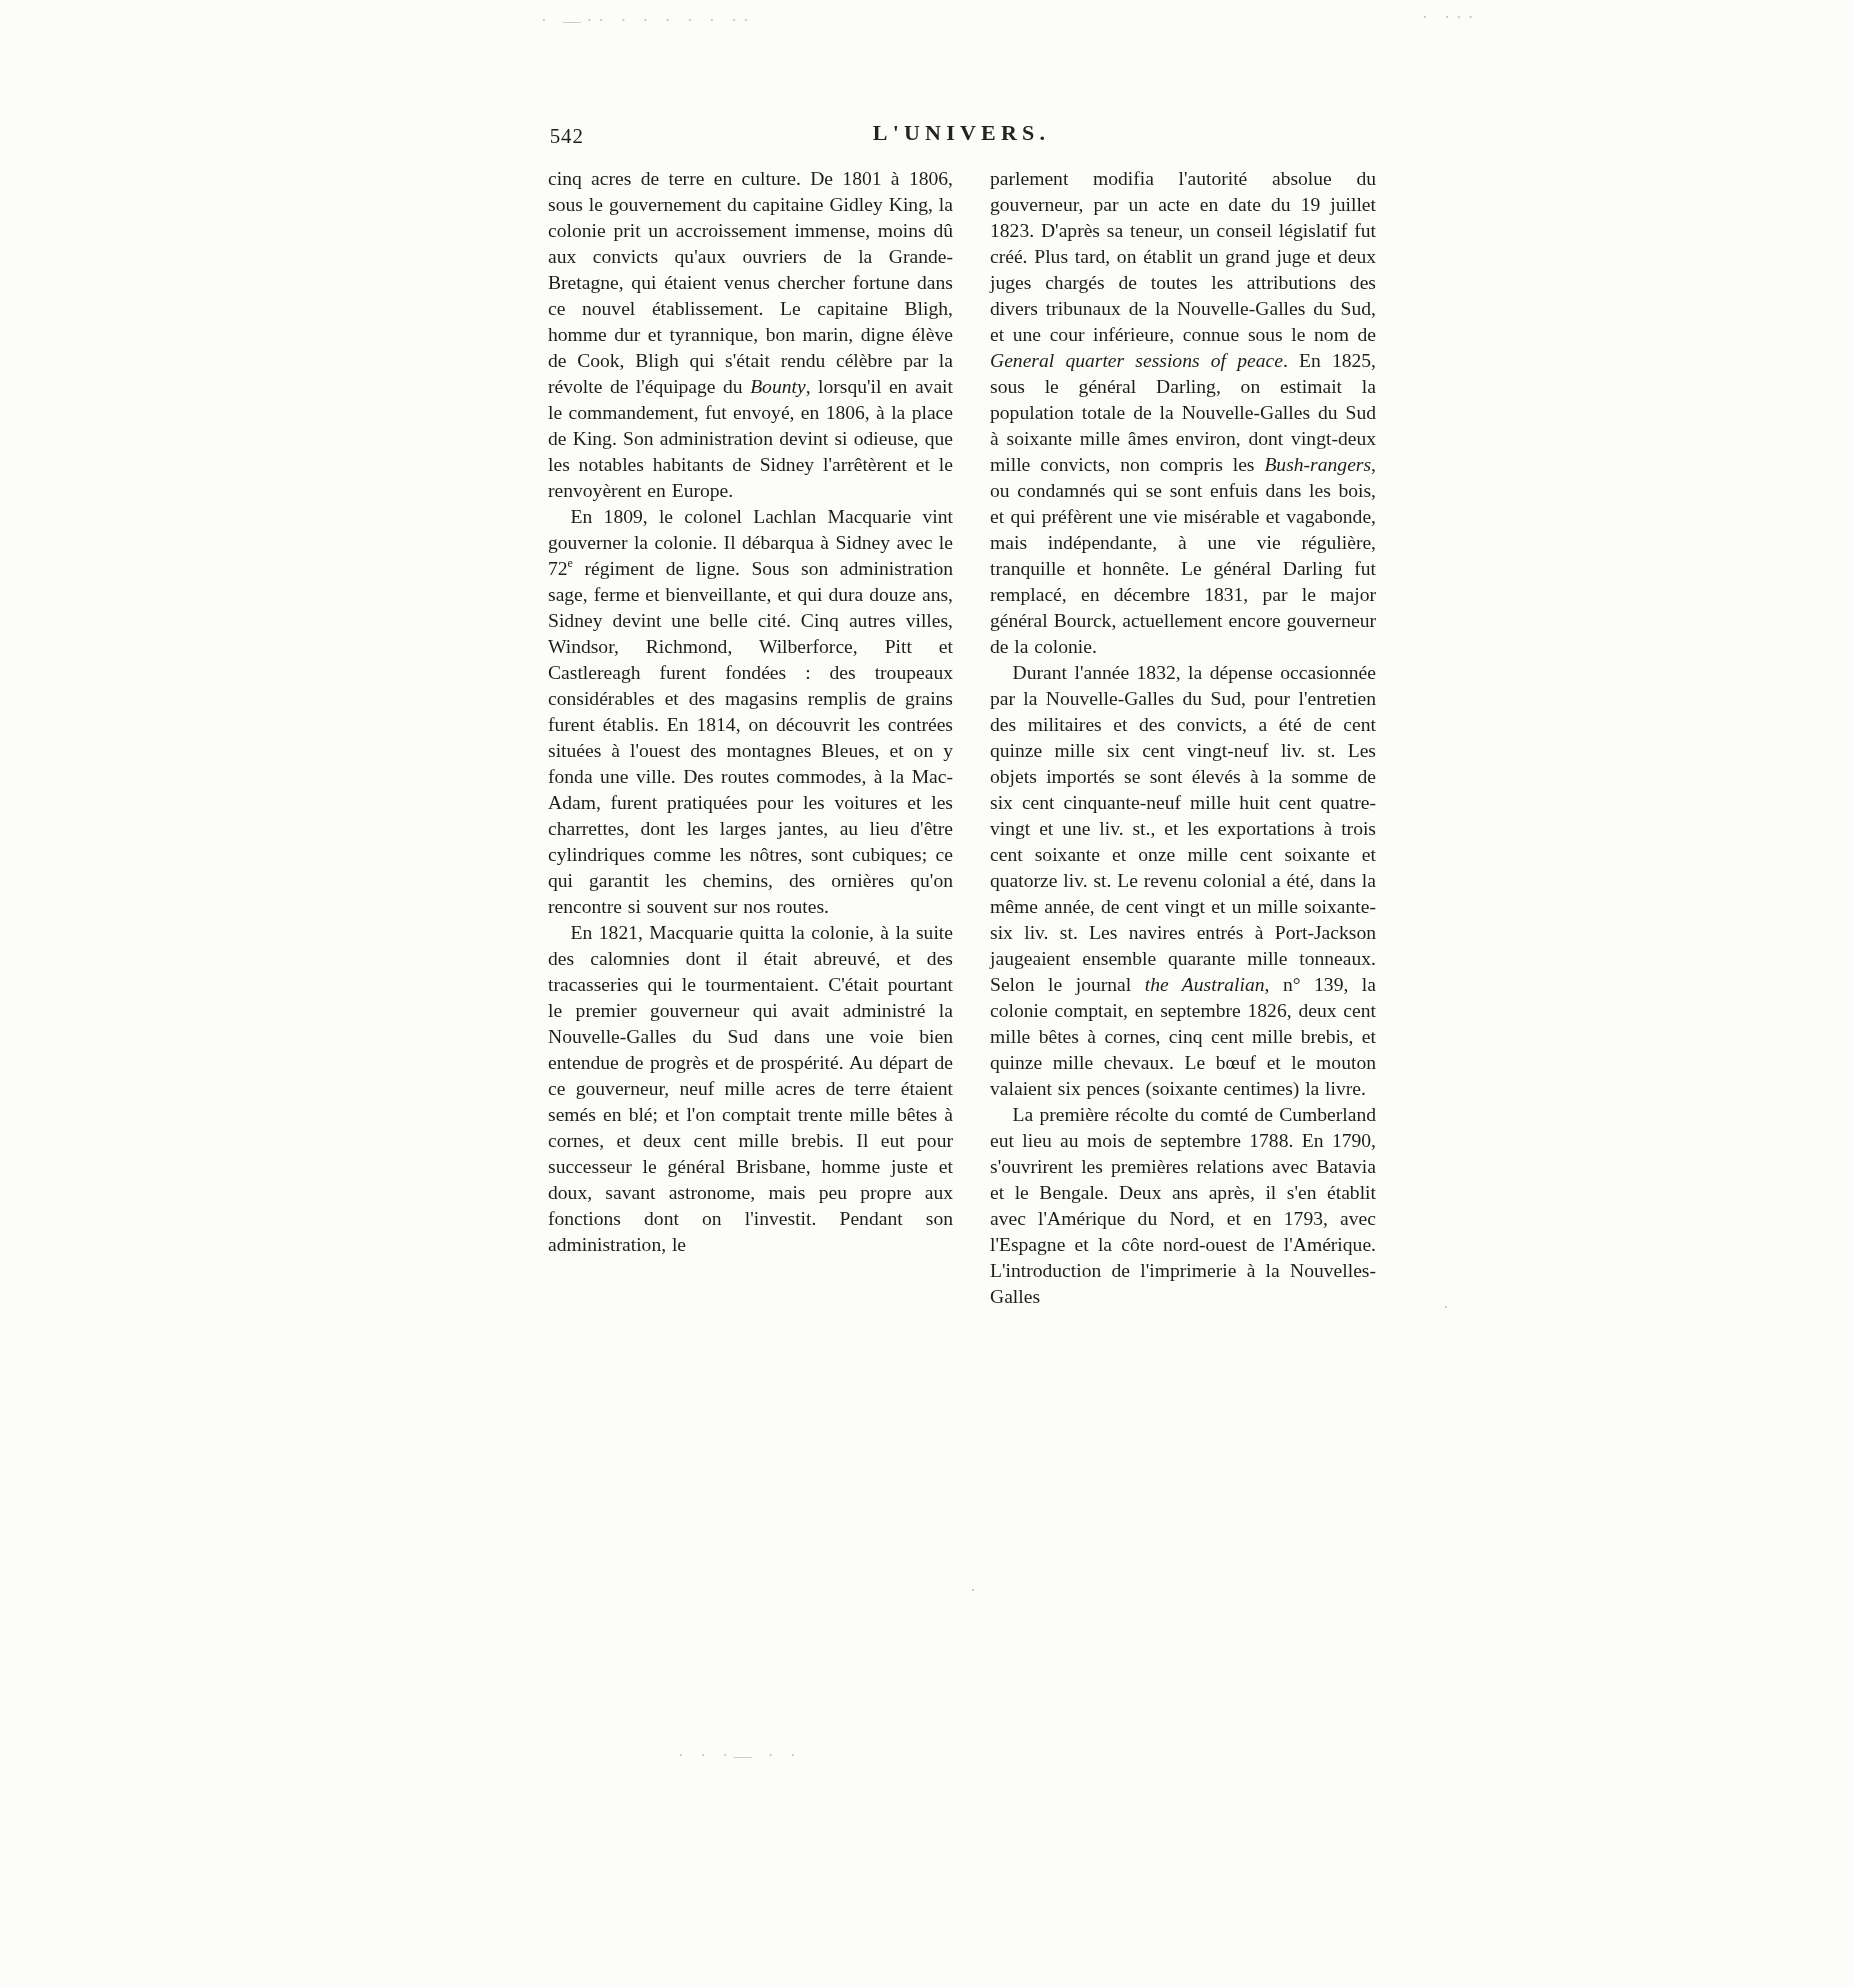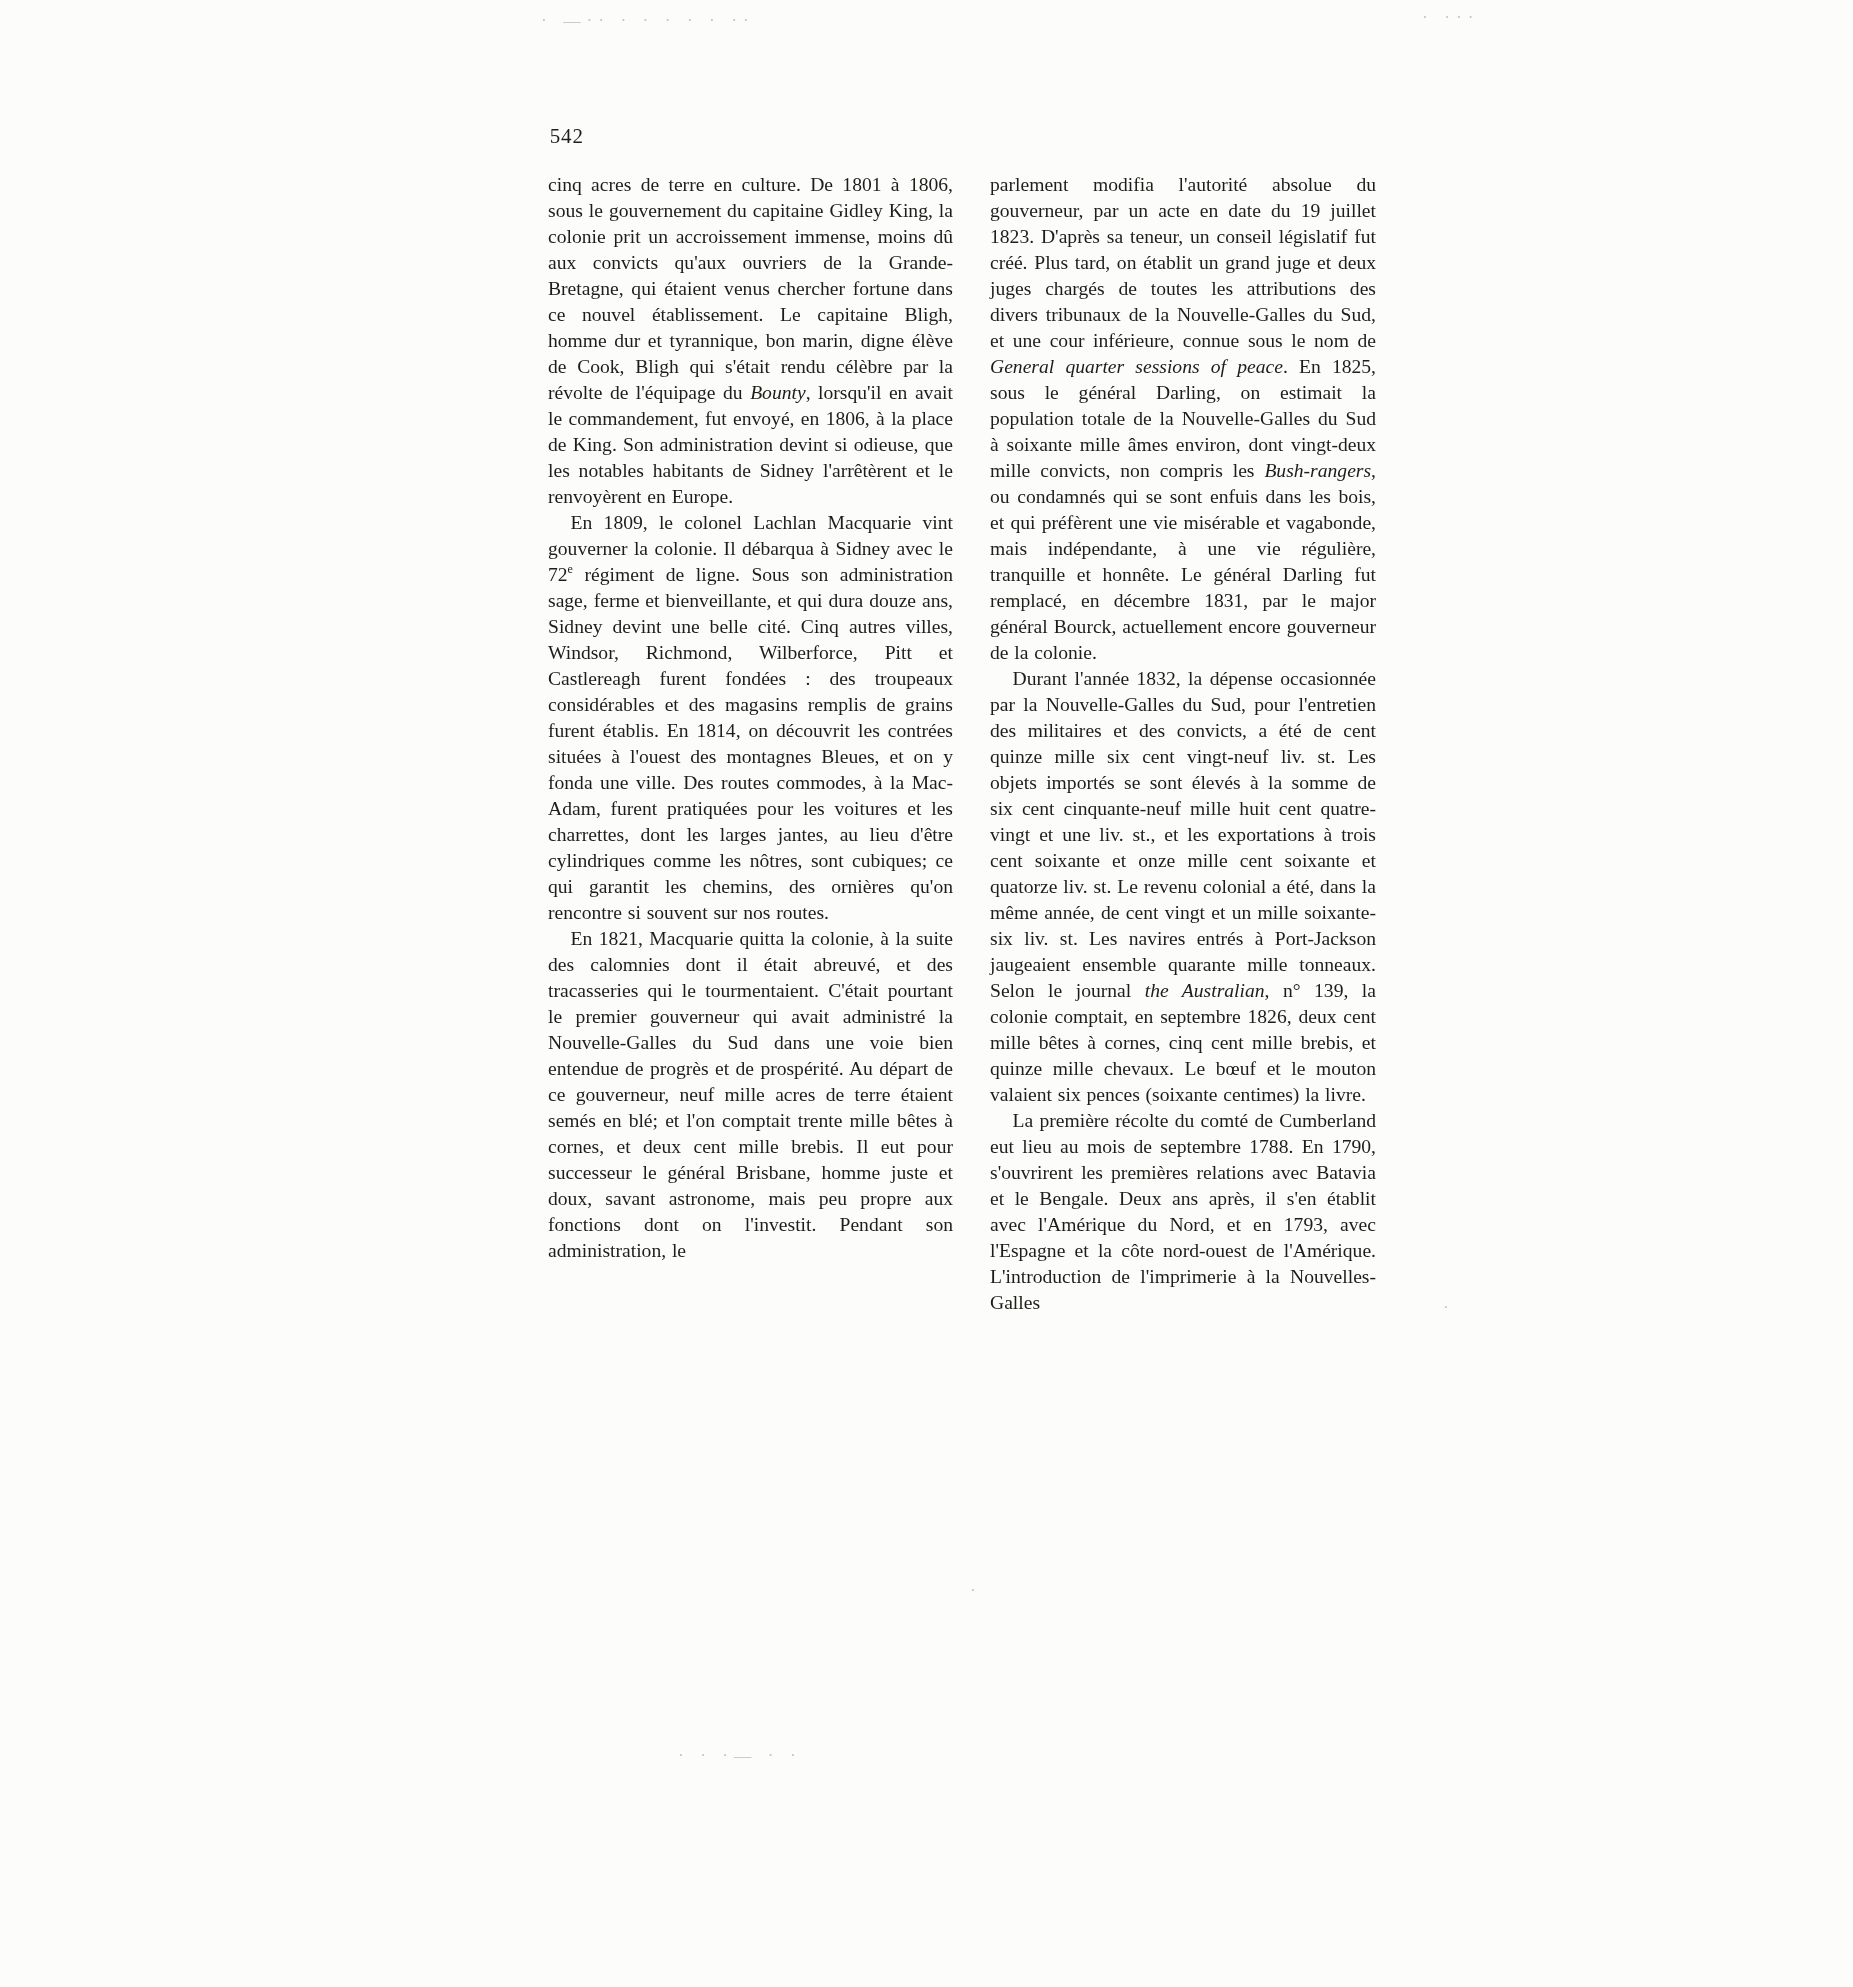--- a/index.html
+++ b/index.html
@@ -37,21 +37,21 @@
     text-align: center;
     font-size: 22px;
     letter-spacing: 5.2px;
     font-weight: bold;
     color: #242320;
   }
   .columns {
     display: grid;
     grid-template-columns: 405px 386px;
     column-gap: 37px;
-    margin-top: 14px;
+    margin-top: 8px;
   }
   .text-column p {
     margin: 0;
     font-size: 19.6px;
     line-height: 26px;
     text-align: justify;
     hyphens: auto;
     -webkit-hyphens: auto;
     word-spacing: 0.9px;
   }
@@ -89,20 +89,21 @@
   <span class="artifact art-1">· ―·· ·   · ·   ·    · ··</span>
   <span class="artifact art-2">· ···</span>
   <span class="artifact art-3">· · ·― · ·</span>
   <span class="artifact art-4">·</span>
   <span class="artifact art-5">·</span>
 
   <div class="content">
 
     <div class="masthead">
       <span class="page-number">542</span>
+      <div class="running-title">L'UNIVERS.</div>
     </div>
 
     <div class="columns">
       <div class="text-column">
           <p><span>cinq acres de terre en culture. De 1801 à 1806, sous le gouvernement du capitaine Gidley King, la colonie prit un accroissement immense, moins dû aux convicts qu'aux ouvriers de la Grande-Bretagne, qui étaient venus chercher fortune dans ce nouvel établissement. Le capitaine Bligh, homme dur et tyrannique, bon marin, digne élève de Cook, Bligh qui s'était rendu célèbre par la révolte de l'équipage du </span><i>Bounty</i><span>, lorsqu'il en avait le commandement, fut envoyé, en 1806, à la place de King. Son administration devint si odieuse, que les notables habitants de Sidney l'arrêtèrent et le renvoyèrent en Europe.</span></p>
           <p class="indent"><span>En 1809, le colonel Lachlan Macquarie vint gouverner la colonie. Il débarqua à Sidney avec le 72</span><sup>e</sup><span> régiment de ligne. Sous son administration sage, ferme et bienveillante, et qui dura douze ans, Sidney devint une belle cité. Cinq autres villes, Windsor, Richmond, Wilberforce, Pitt et Castlereagh furent fondées : des troupeaux considérables et des magasins remplis de grains furent établis. En 1814, on découvrit les contrées situées à l'ouest des montagnes Bleues, et on y fonda une ville. Des routes commodes, à la Mac-Adam, furent pratiquées pour les voitures et les charrettes, dont les larges jantes, au lieu d'être cylindriques comme les nôtres, sont cubiques; ce qui garantit les chemins, des ornières qu'on rencontre si souvent sur nos routes.</span></p>
           <p class="indent"><span>En 1821, Macquarie quitta la colonie, à la suite des calomnies dont il était abreuvé, et des tracasseries qui le tourmentaient. C'était pourtant le premier gouverneur qui avait administré la Nouvelle-Galles du Sud dans une voie bien entendue de progrès et de prospérité. Au départ de ce gouverneur, neuf mille acres de terre étaient semés en blé; et l'on comptait trente mille bêtes à cornes, et deux cent mille brebis. Il eut pour successeur le général Brisbane, homme juste et doux, savant astronome, mais peu propre aux fonctions dont on l'investit. Pendant son administration, le</span></p>
         </div>
       <div class="text-column">
           <p><span>parlement modifia l'autorité absolue du gouverneur, par un acte en date du 19 juillet 1823. D'après sa teneur, un conseil législatif fut créé. Plus tard, on établit un grand juge et deux juges chargés de toutes les attributions des divers tribunaux de la Nouvelle-Galles du Sud, et une cour inférieure, connue sous le nom de </span><i>General quarter sessions of peace</i><span>. En 1825, sous le général Darling, on estimait la population totale de la Nouvelle-Galles du Sud à soixante mille âmes environ, dont vingt-deux mille convicts, non compris les </span><i>Bush-rangers</i><span>, ou condamnés qui se sont enfuis dans les bois, et qui préfèrent une vie misérable et vagabonde, mais indépendante, à une vie régulière, tranquille et honnête. Le général Darling fut remplacé, en décembre 1831, par le major général Bourck, actuellement encore gouverneur de la colonie.</span></p>

